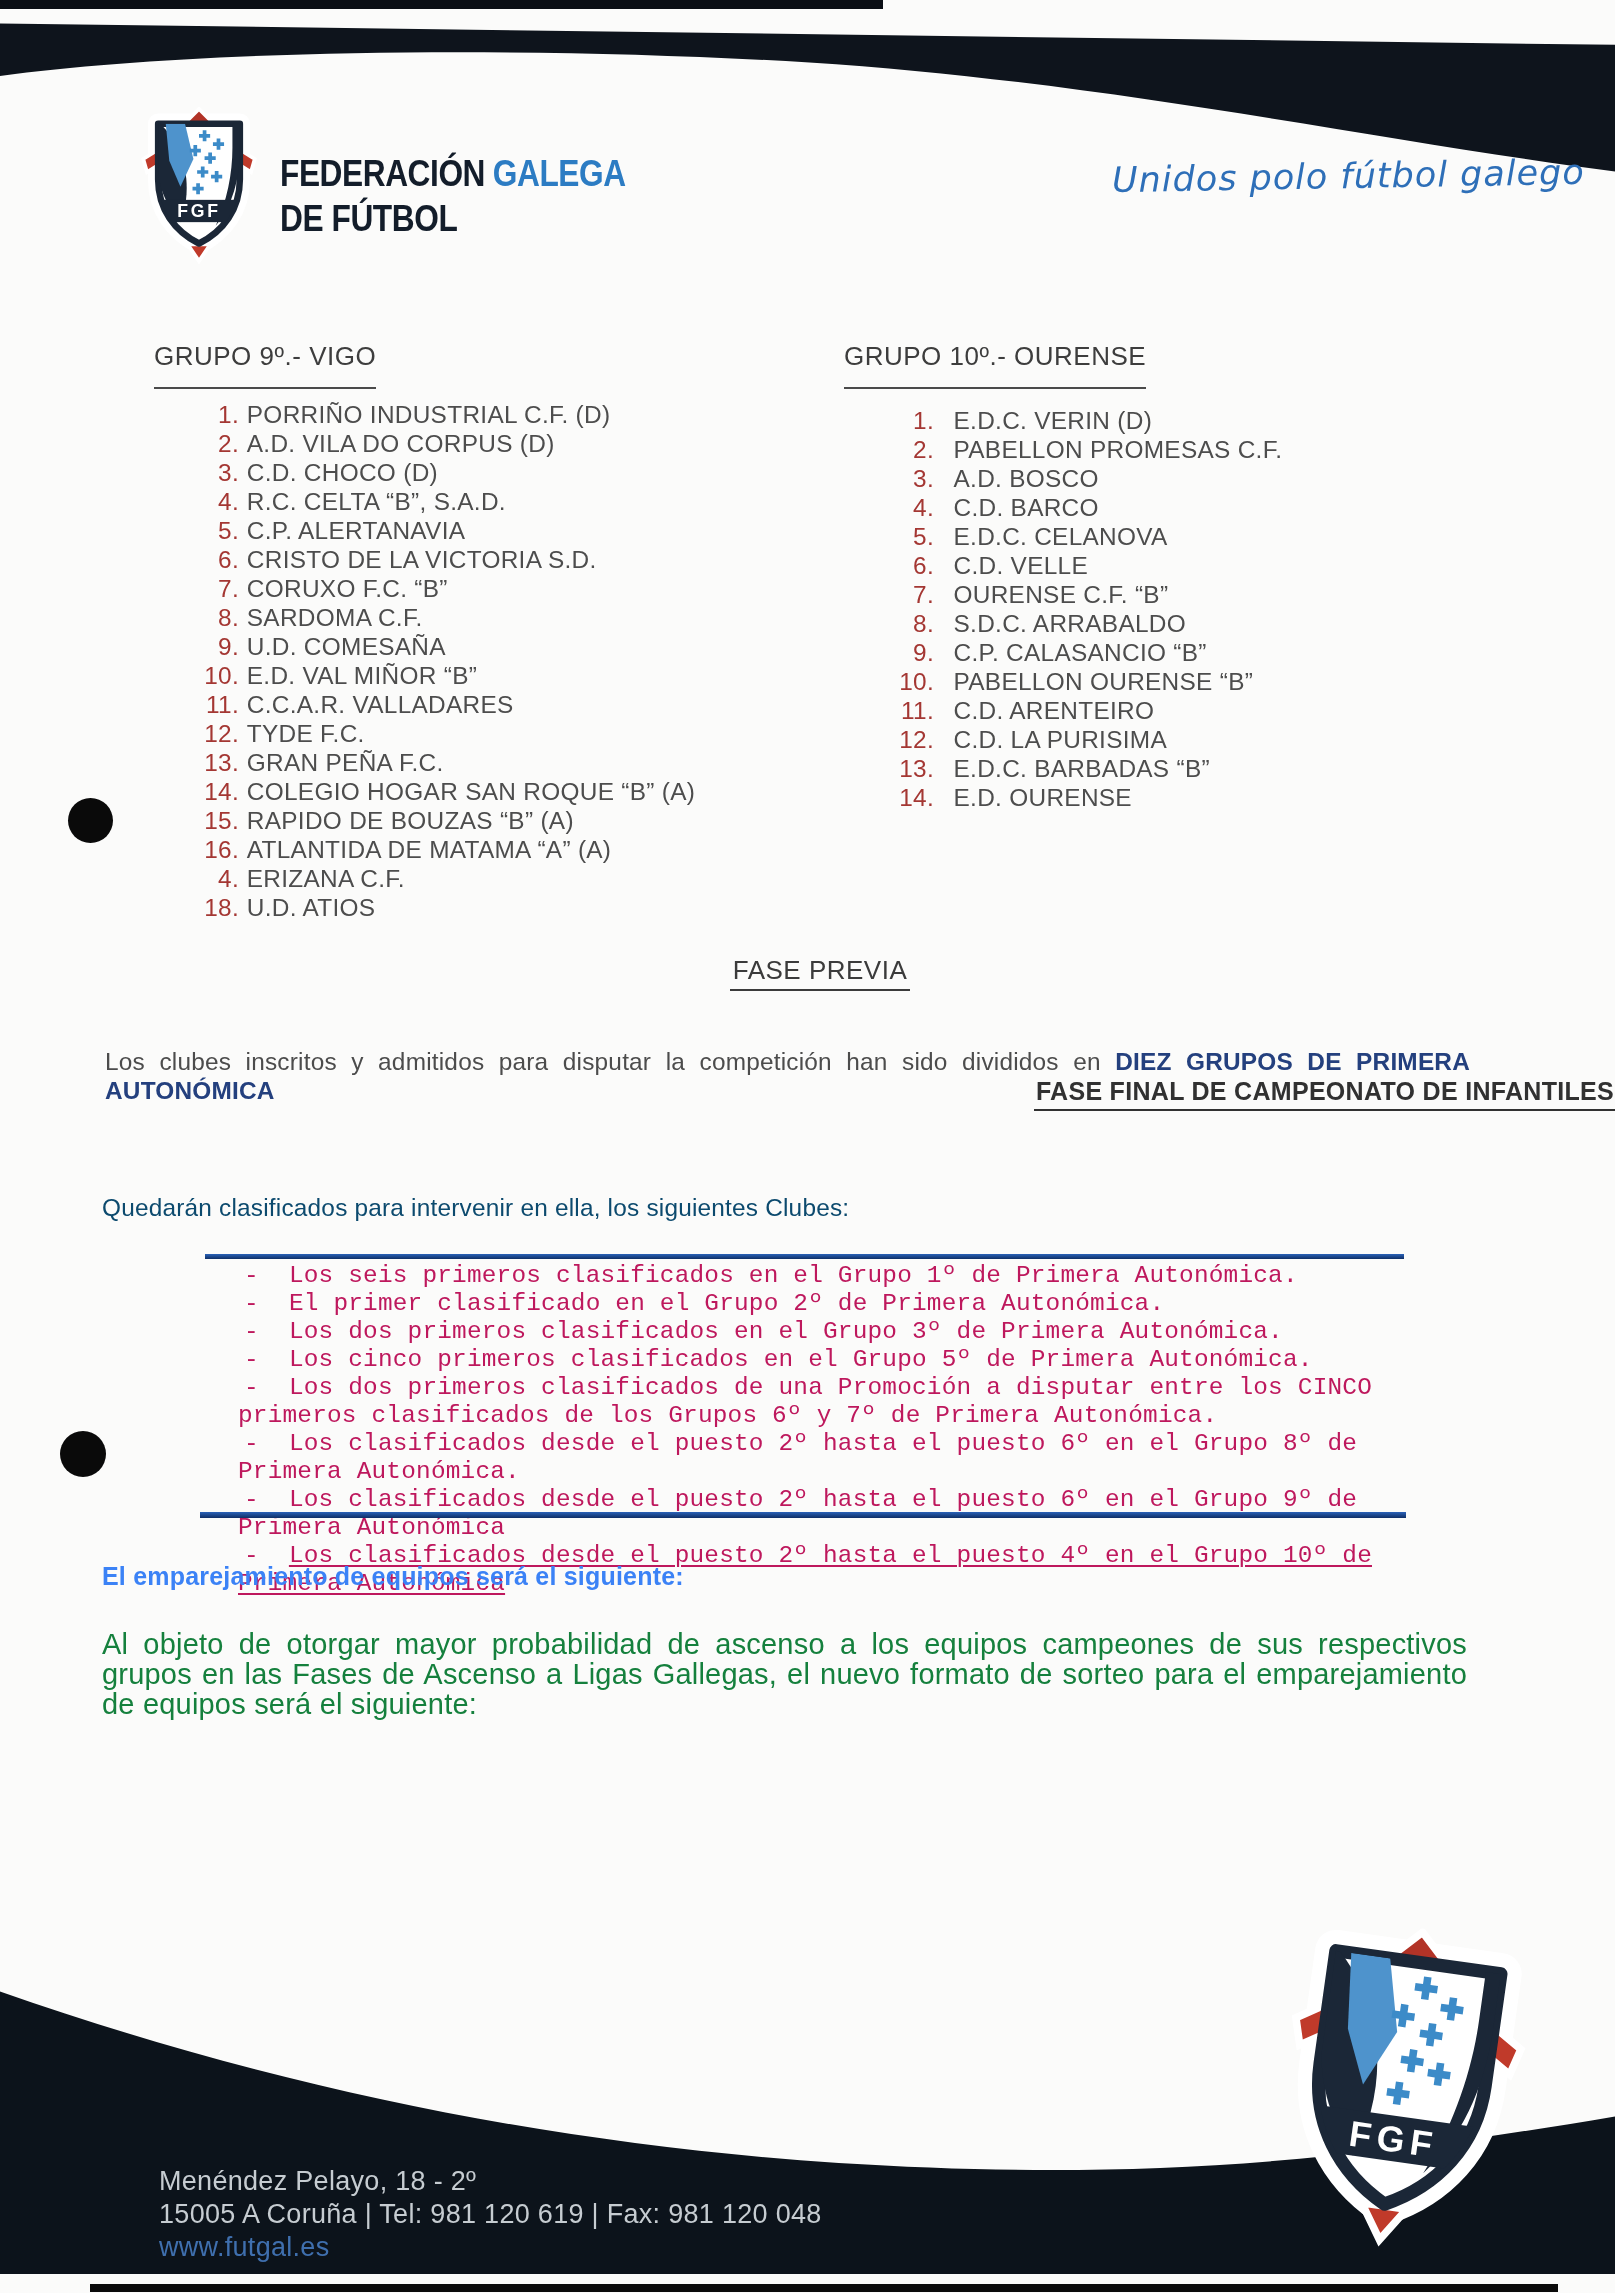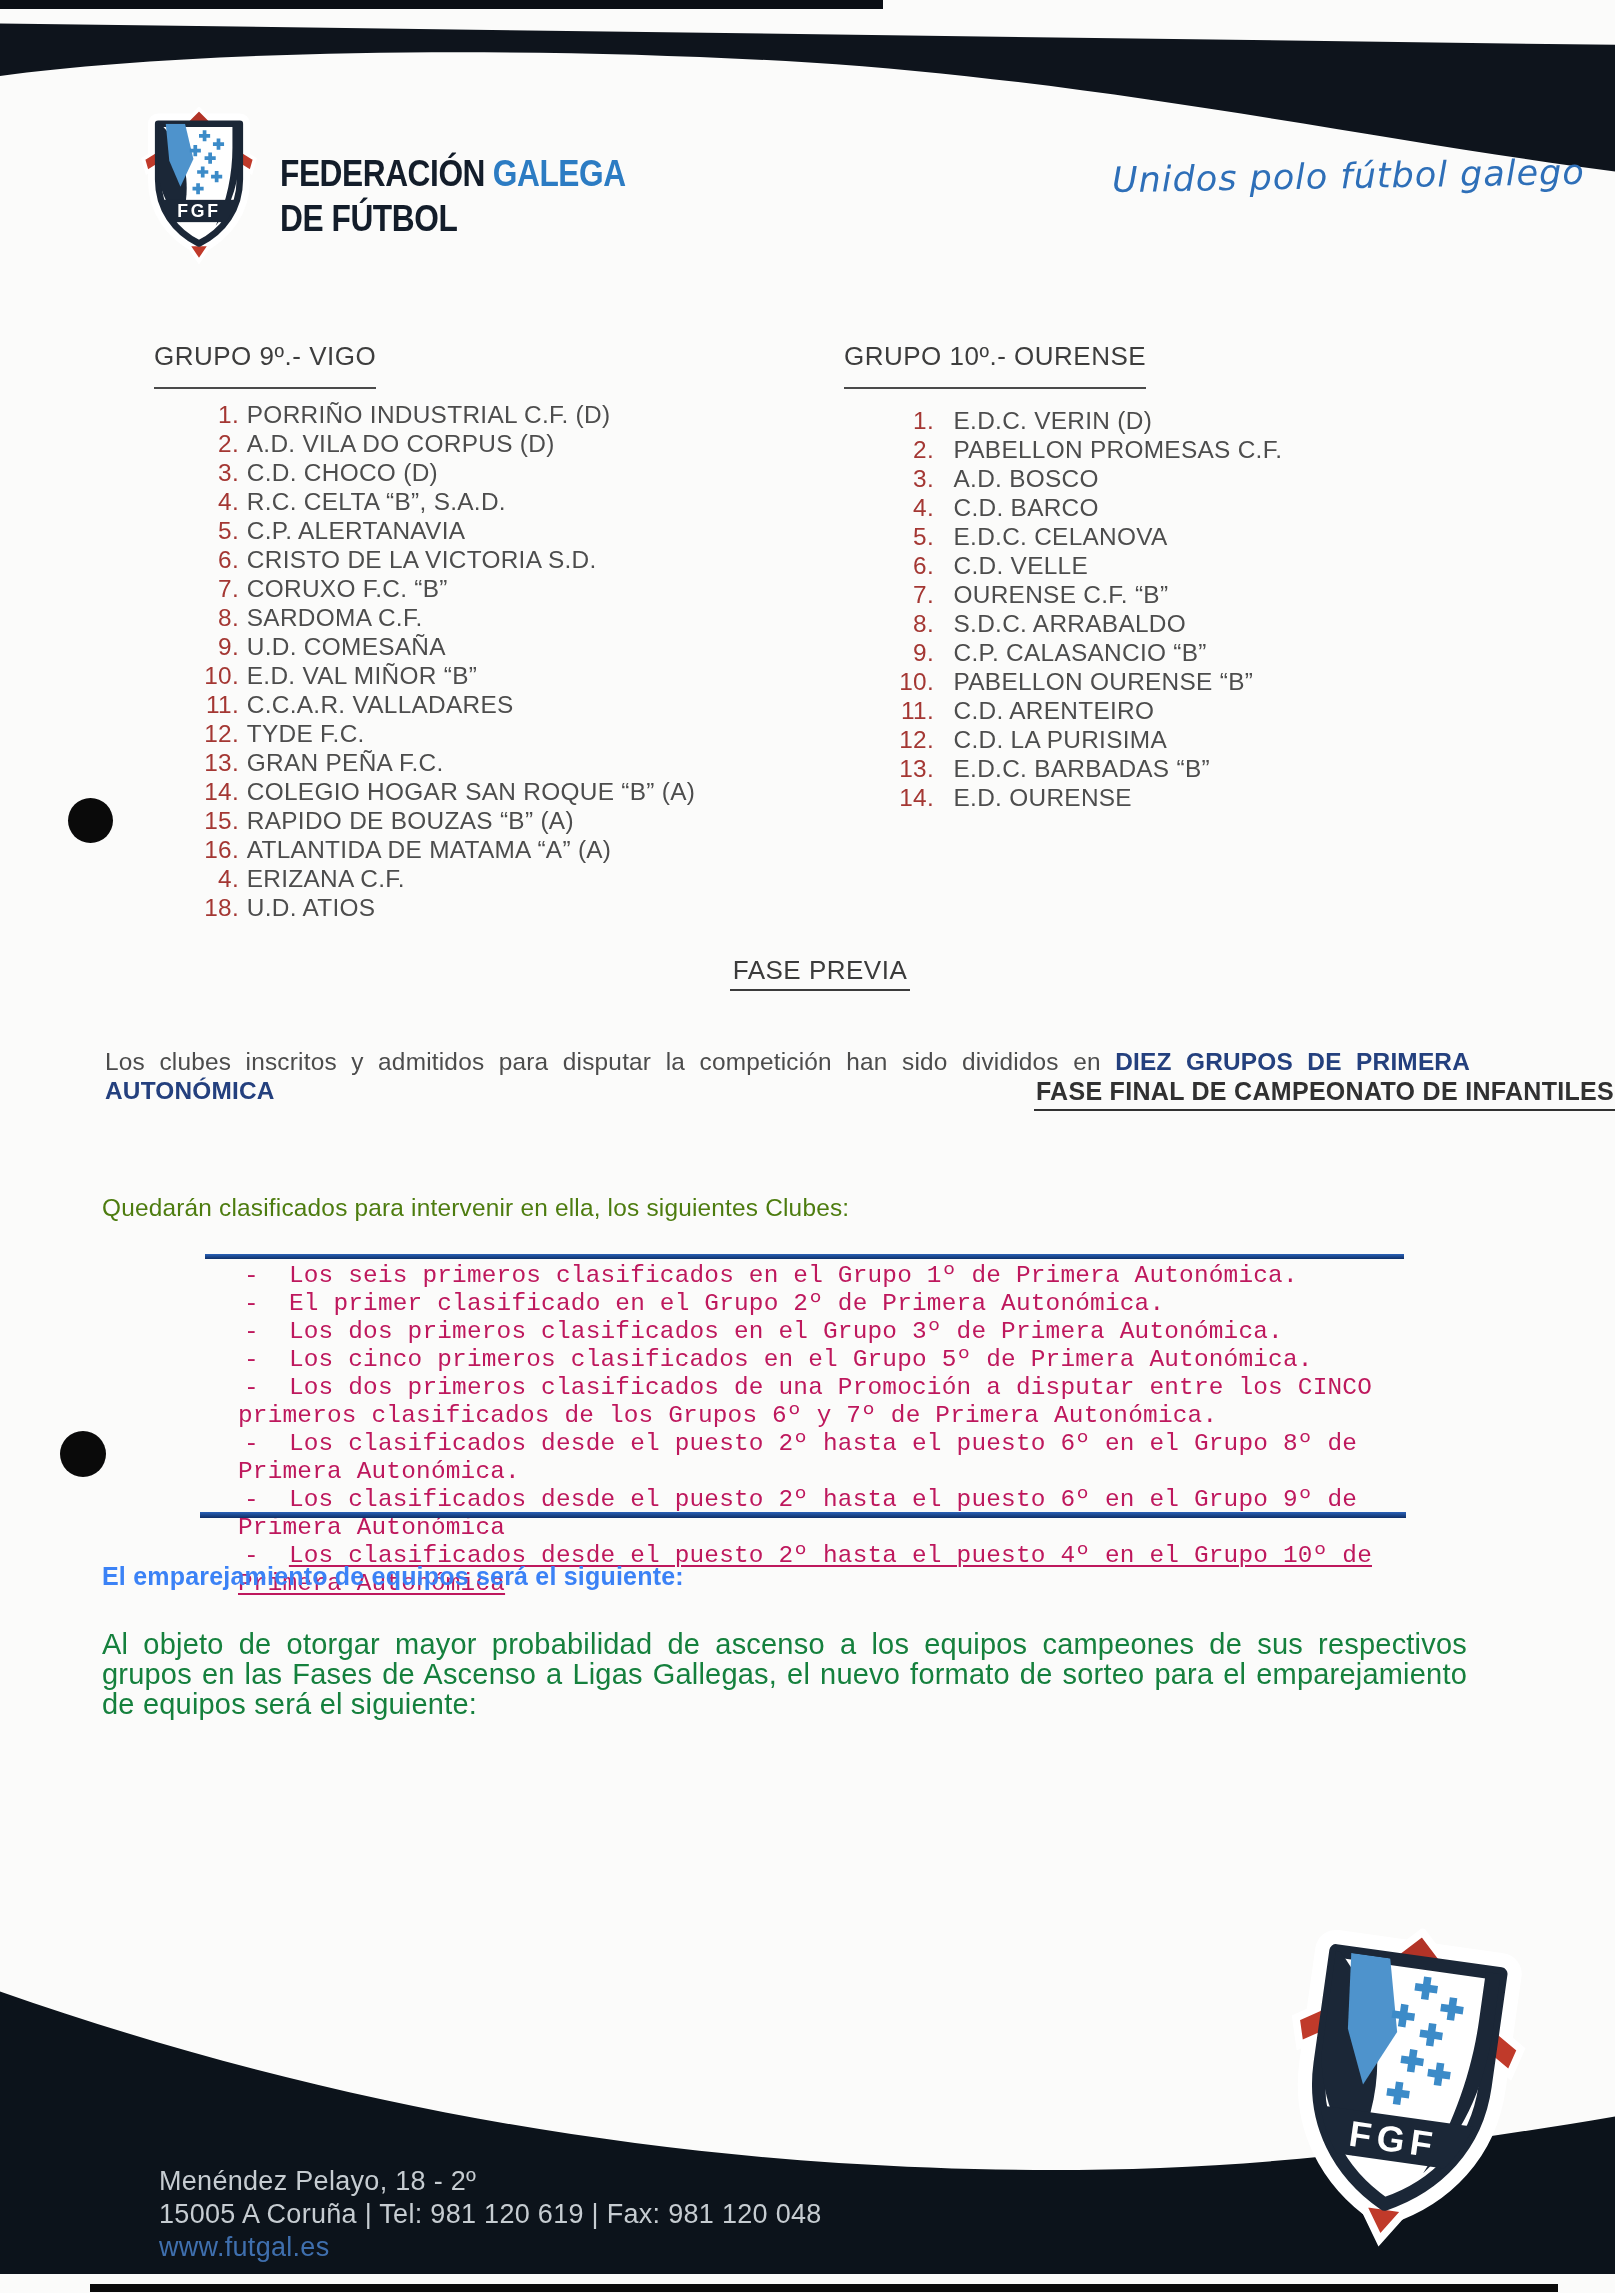--- a/index.html
+++ b/index.html
@@ -37,21 +37,21 @@
   
   .fase-previa-title{position:absolute;left:12px;top:955px;width:1616px;text-align:center;
                      font-size:26px;color:#3b3b3b;letter-spacing:0.5px;}
   .fase-previa-title span{display:inline-block;border-bottom:2px solid #3b3b3b;padding:0 2.9px 2.9px;}
   .intro{position:absolute;left:105px;top:1023px;width:1365px;font-size:24.4px;line-height:29px;
          color:#4c4c4c;text-align:justify;text-align-last:justify;letter-spacing:0.2px;}
   .intro .hl{color:#24407e;font-weight:bold;}
   .fase-final-title{position:absolute;left:41px;top:1077px;width:1575px;text-align:right;
                     font-size:25px;font-weight:bold;color:#313131;letter-spacing:0.3px;}
   .fase-final-title span{display:inline-block;border-bottom:2.9px solid #313131;padding:0 2px 2.9px;}
-  .lead{position:absolute;left:102px;top:1194px;font-size:24.4px;color:#4d7c0f;letter-spacing:0.2px;}
+  .lead{position:absolute;left:102px;top:1194px;font-size:24.4px;color:#0c4a6e;letter-spacing:0.2px;}
 
   .rule{position:absolute;background:linear-gradient(to bottom,#2a62b8,#0f2f66);}
   .rule.r1{left:205px;top:1254px;width:1199px;height:4.9px;}
   .rule.r2{left:200px;top:1512px;width:1206px;height:5.9px;}
 
   .bullets{position:absolute;left:238px;top:1262px;width:1190px;font-size:24.4px;
            line-height:28px;color:#be185d;letter-spacing:0.2px;font-family:Liberation Mono, monospace;}
   .bullet .dash{display:inline-block;width:45px;padding-left:5.9px;}
   .bullet.u{text-decoration:underline;text-decoration-thickness:2px;text-underline-offset:2.9px;}
 

